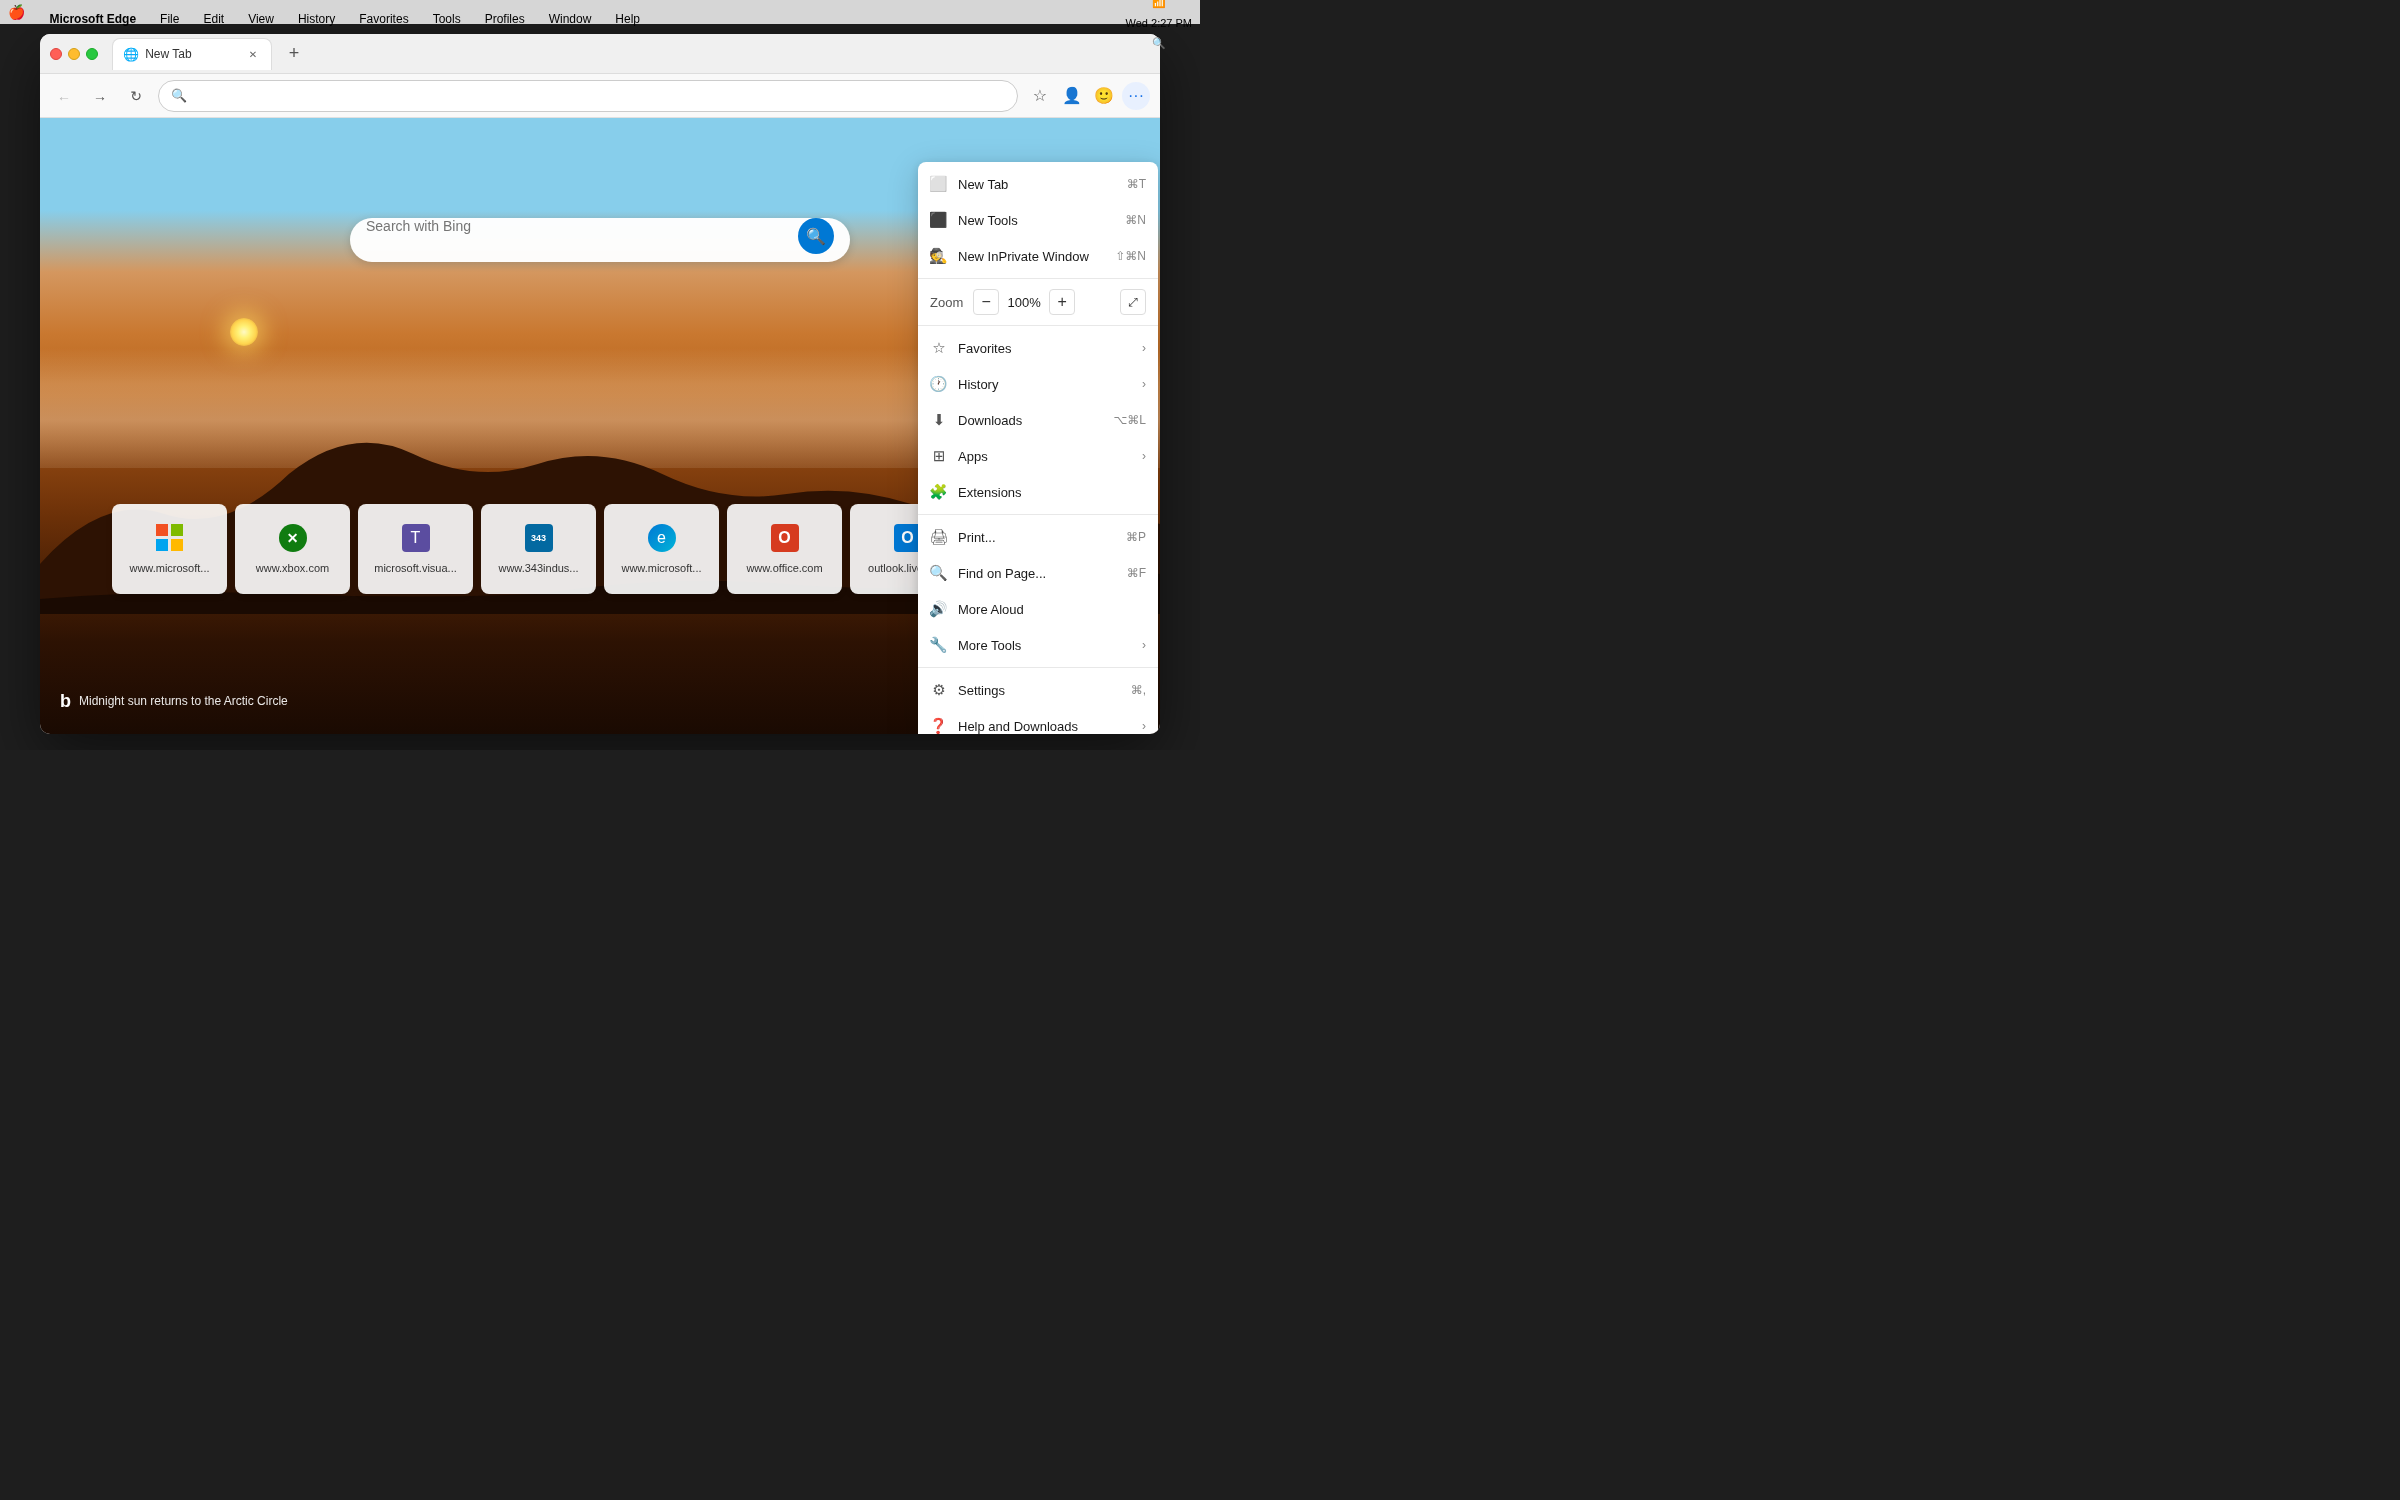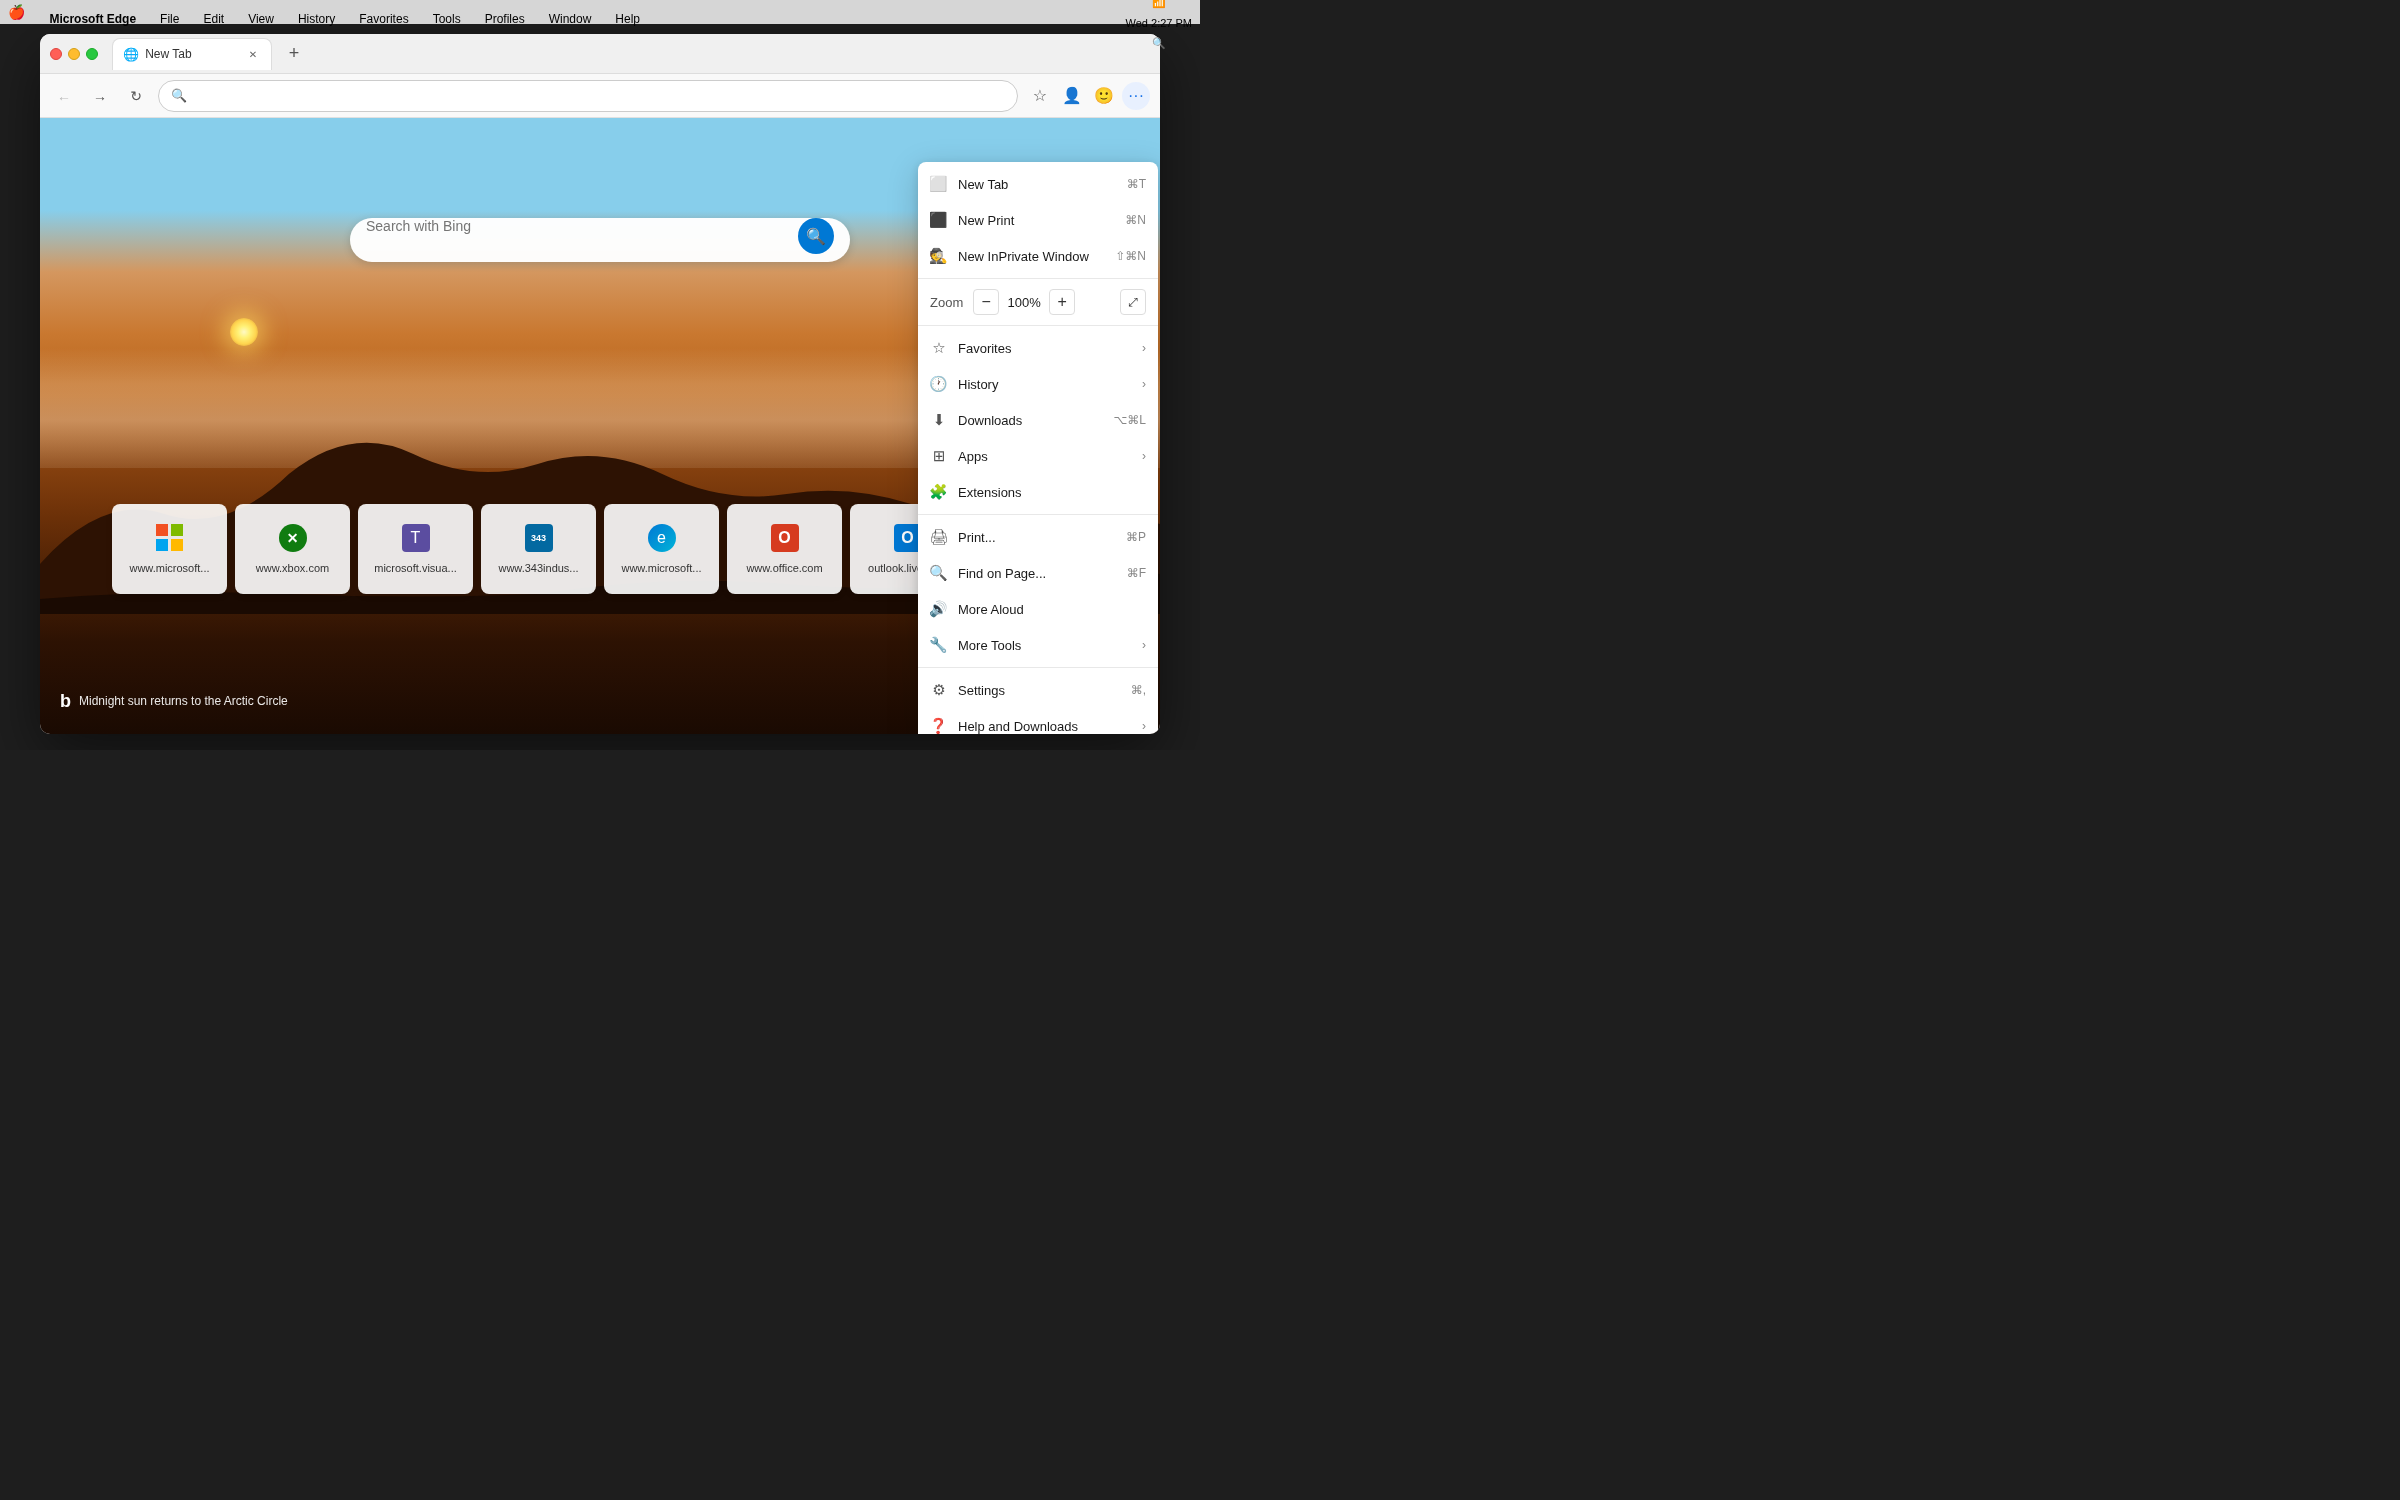--- a/index.html
+++ b/index.html
@@ -639,21 +639,21 @@
     <div class="dropdown-menu">
 
       <div class="menu-section">
         <div class="menu-item-row">
           <span class="menu-item-icon">⬜</span>
           <span class="menu-item-label">New Tab</span>
           <span class="menu-item-shortcut">⌘T</span>
         </div>
         <div class="menu-item-row">
           <span class="menu-item-icon">⬛</span>
-          <span class="menu-item-label">New Print</span>
+          <span class="menu-item-label">New Tools</span>
           <span class="menu-item-shortcut">⌘N</span>
         </div>
         <div class="menu-item-row">
           <span class="menu-item-icon">🕵</span>
           <span class="menu-item-label">New InPrivate Window</span>
           <span class="menu-item-shortcut">⇧⌘N</span>
         </div>
       </div>
 
       <div class="menu-section">

